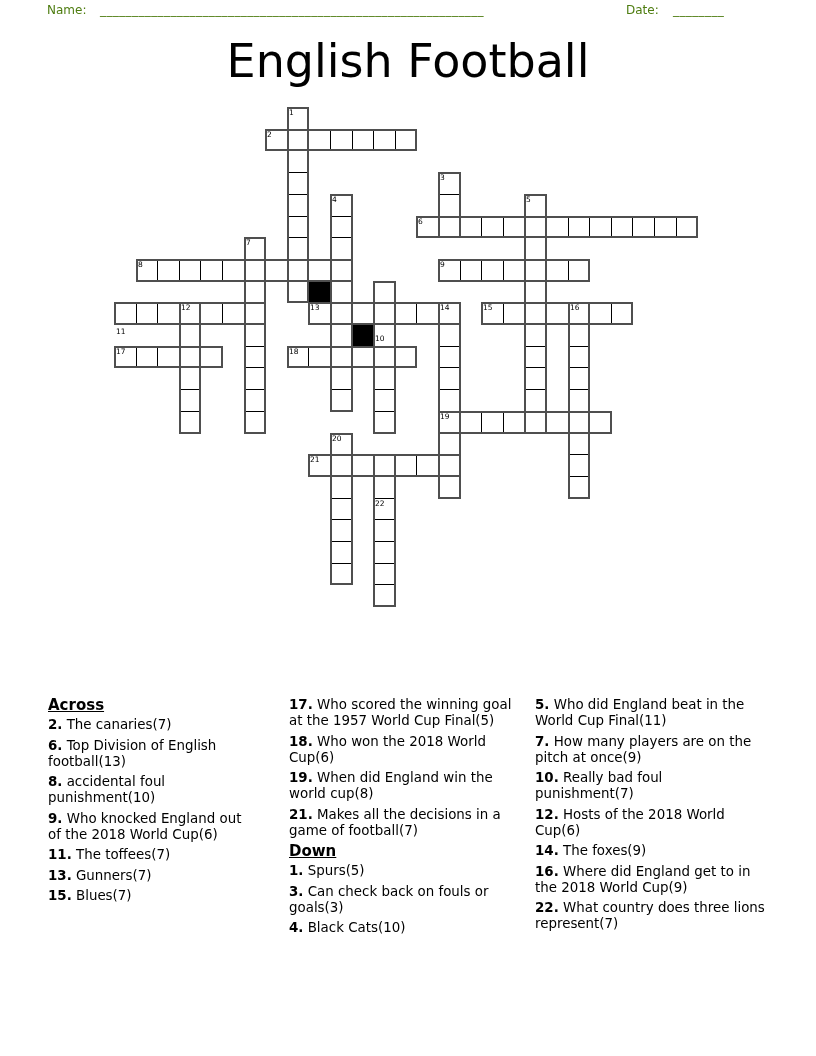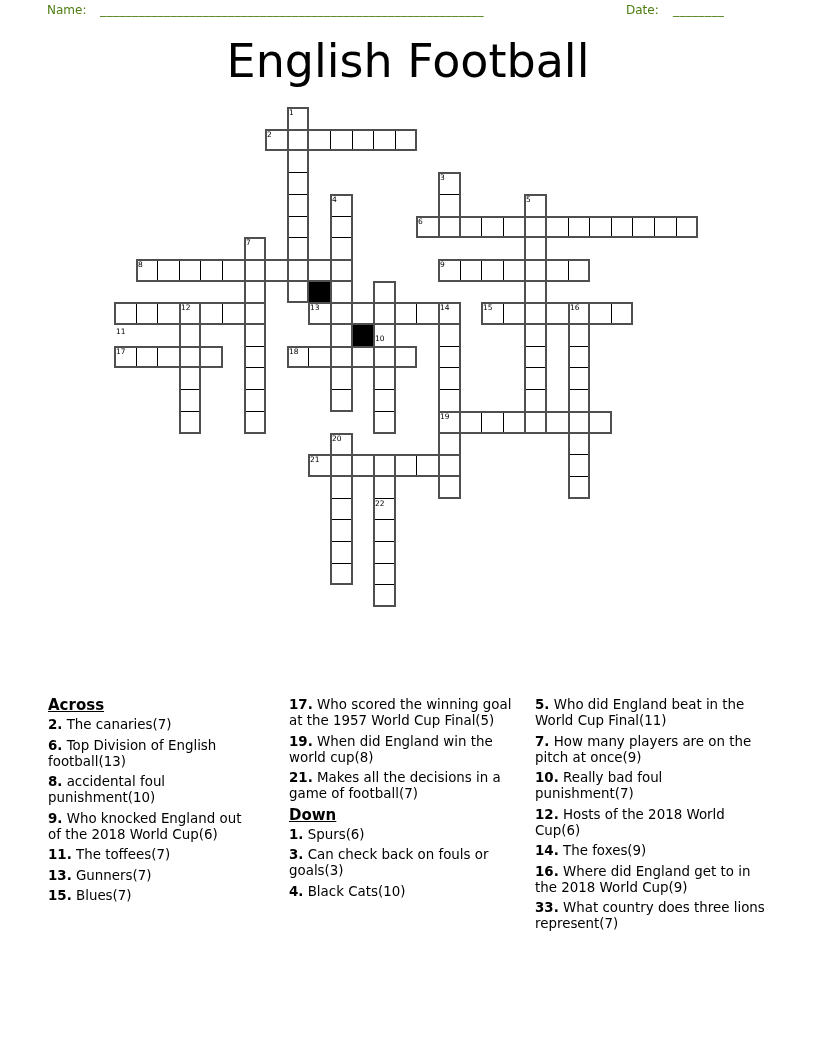--- a/index.html
+++ b/index.html
@@ -266,30 +266,31 @@
       <div class="clue"><b>2.</b><span> The canaries(7)</span></div>
       <div class="clue"><b>6.</b><span> Top Division of English football(13)</span></div>
       <div class="clue"><b>8.</b><span> accidental foul punishment(10)</span></div>
       <div class="clue"><b>9.</b><span> Who knocked England out of the 2018 World Cup(6)</span></div>
       <div class="clue"><b>11.</b><span> The toffees(7)</span></div>
       <div class="clue"><b>13.</b><span> Gunners(7)</span></div>
       <div class="clue"><b>15.</b><span> Blues(7)</span></div>
     </div>
   <div class="clue-col clue-col-2">
       <div class="clue"><b>17.</b><span> Who scored the winning goal at the 1957 World Cup Final(5)</span></div>
+      <div class="clue"><b>18.</b><span> Who won the 2018 World Cup(6)</span></div>
       <div class="clue"><b>19.</b><span> When did England win the world cup(8)</span></div>
       <div class="clue"><b>21.</b><span> Makes all the decisions in a game of football(7)</span></div>
       <div class="clue-header">Down</div>
-      <div class="clue"><b>1.</b><span> Spurs(6)</span></div>
+      <div class="clue"><b>1.</b><span> Spurs(5)</span></div>
       <div class="clue"><b>3.</b><span> Can check back on fouls or goals(3)</span></div>
       <div class="clue"><b>4.</b><span> Black Cats(10)</span></div>
     </div>
   <div class="clue-col clue-col-3">
       <div class="clue"><b>5.</b><span> Who did England beat in the World Cup Final(11)</span></div>
       <div class="clue"><b>7.</b><span> How many players are on the pitch at once(9)</span></div>
       <div class="clue"><b>10.</b><span> Really bad foul punishment(7)</span></div>
       <div class="clue"><b>12.</b><span> Hosts of the 2018 World Cup(6)</span></div>
       <div class="clue"><b>14.</b><span> The foxes(9)</span></div>
       <div class="clue"><b>16.</b><span> Where did England get to in the 2018 World Cup(9)</span></div>
-      <div class="clue"><b>33.</b><span> What country does three lions represent(7)</span></div>
+      <div class="clue"><b>22.</b><span> What country does three lions represent(7)</span></div>
     </div>
 
 </div>
 
 </body></html>

